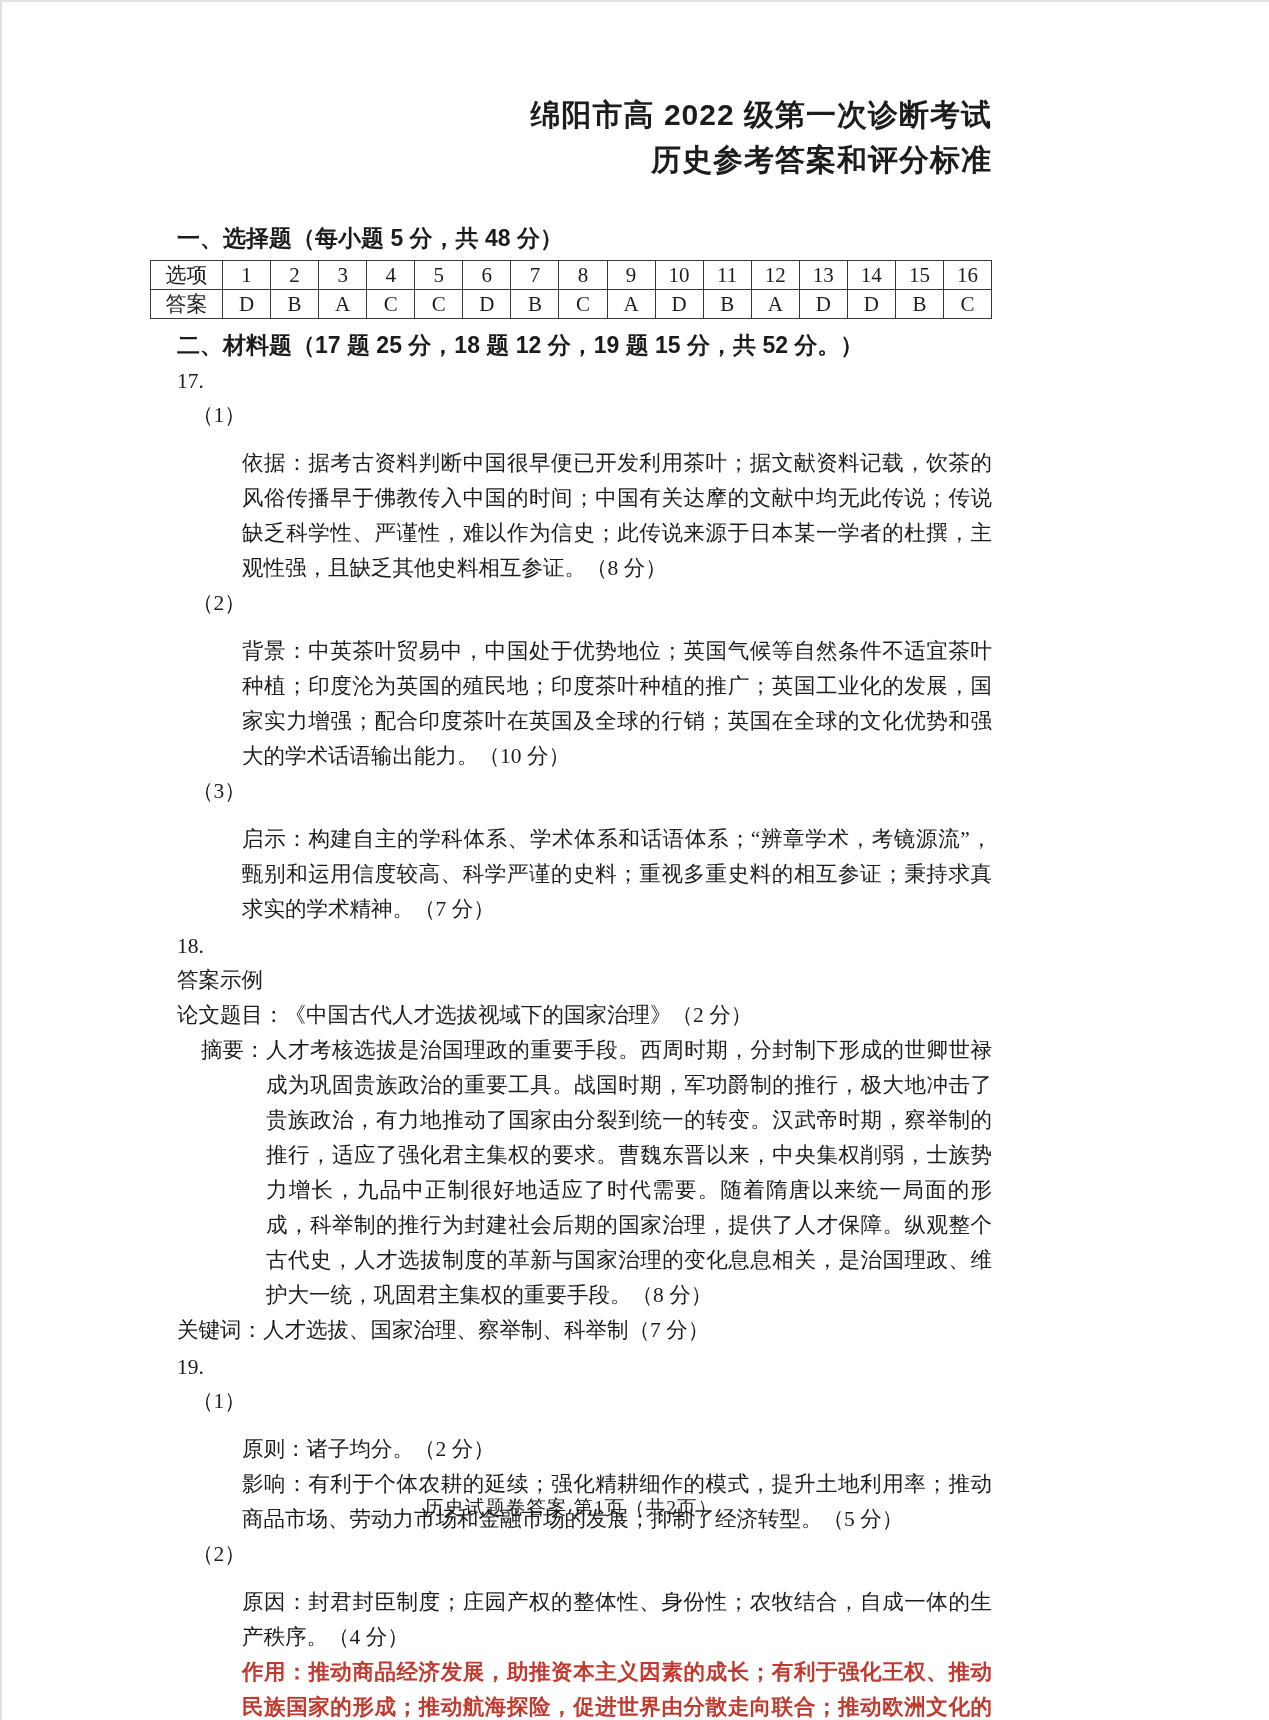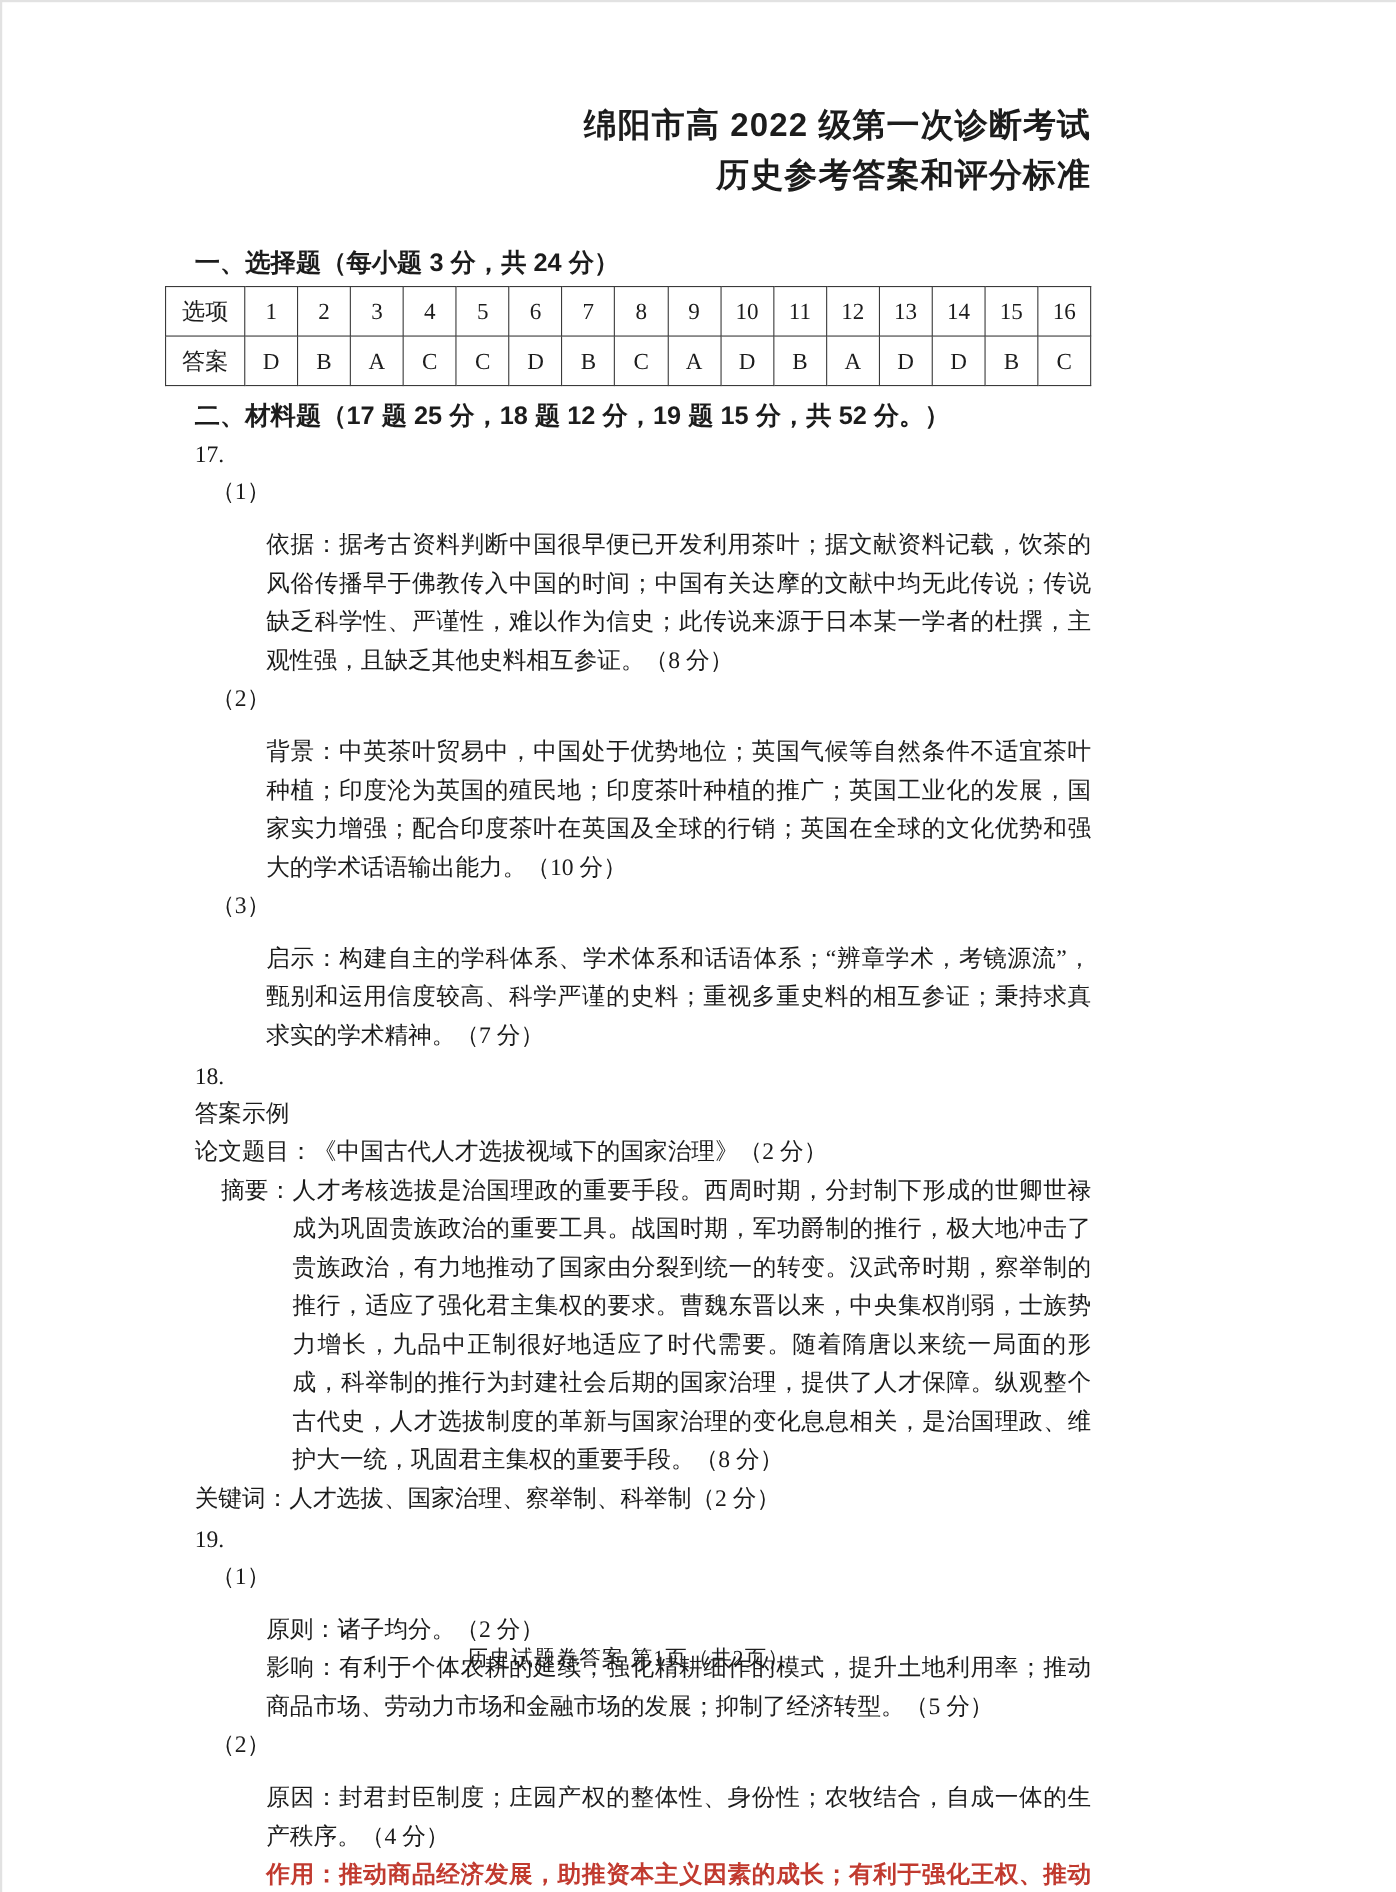--- a/index.html
+++ b/index.html
@@ -49,21 +49,21 @@
   .section-heading.first { margin-top: 40px; margin-bottom: 6px; }
   .section-heading.second { margin-top: 10px; margin-bottom: 4px; }
   table.answers-table {
     width: 842px;
     border-collapse: collapse;
     table-layout: fixed;
     font-size: 21px;
   }
   table.answers-table td {
     border: 1px solid #3a3a3a;
-    height: 45px;
+    height: 29px;
     text-align: center;
     vertical-align: middle;
     padding: 0;
   }
   table.answers-table td.row-label { width: 72px; }
   .q-number {
     margin-left: 27px;
     font-size: 21.5px;
     line-height: 33px;
     margin-top: 3px;
@@ -105,21 +105,21 @@
 <body>
 
 <div class="page">
   <div class="content">
 
     <h1 class="title">
       <span class="title-line">绵阳市高 2022 级第一次诊断考试</span>
       <span class="title-line">历史参考答案和评分标准</span>
     </h1>
 
-    <h2 class="section-heading first">一、选择题（每小题 3 分，共 24 分）</h2>
+    <h2 class="section-heading first">一、选择题（每小题 5 分，共 48 分）</h2>
 
     <table class="answers-table">
       <tbody>
           <tr>
         <td class="row-label">选项</td>
         <td>1</td>
         <td>2</td>
         <td>3</td>
         <td>4</td>
         <td>5</td>
@@ -185,21 +185,21 @@
     <div class="q-number">18.</div>
 
     <div class="plain-line">答案示例</div>
     <div class="plain-line">论文题目：《中国古代人才选拔视域下的国家治理》（2 分）</div>
 
     <div class="labeled">
       <span class="label">摘要：</span>
       <p class="labeled-text">人才考核选拔是治国理政的重要手段。西周时期，分封制下形成的世卿世禄成为巩固贵族政治的重要工具。战国时期，军功爵制的推行，极大地冲击了贵族政治，有力地推动了国家由分裂到统一的转变。汉武帝时期，察举制的推行，适应了强化君主集权的要求。曹魏东晋以来，中央集权削弱，士族势力增长，九品中正制很好地适应了时代需要。随着隋唐以来统一局面的形成，科举制的推行为封建社会后期的国家治理，提供了人才保障。纵观整个古代史，人才选拔制度的革新与国家治理的变化息息相关，是治国理政、维护大一统，巩固君主集权的重要手段。（8 分）</p>
     </div>
 
-    <div class="plain-line">关键词：人才选拔、国家治理、察举制、科举制（2 分）</div>
+    <div class="plain-line">关键词：人才选拔、国家治理、察举制、科举制（7 分）</div>
 
     <div class="q-number">19.</div>
 
     <div class="part">
       <span class="marker">（1）</span>
       <div class="part-body">
         <p class="part-text">原则：诸子均分。（2 分）</p>
         <p class="part-text">影响：有利于个体农耕的延续；强化精耕细作的模式，提升土地利用率；推动商品市场、劳动力市场和金融市场的发展；抑制了经济转型。（5 分）</p>
       </div>
     </div>

